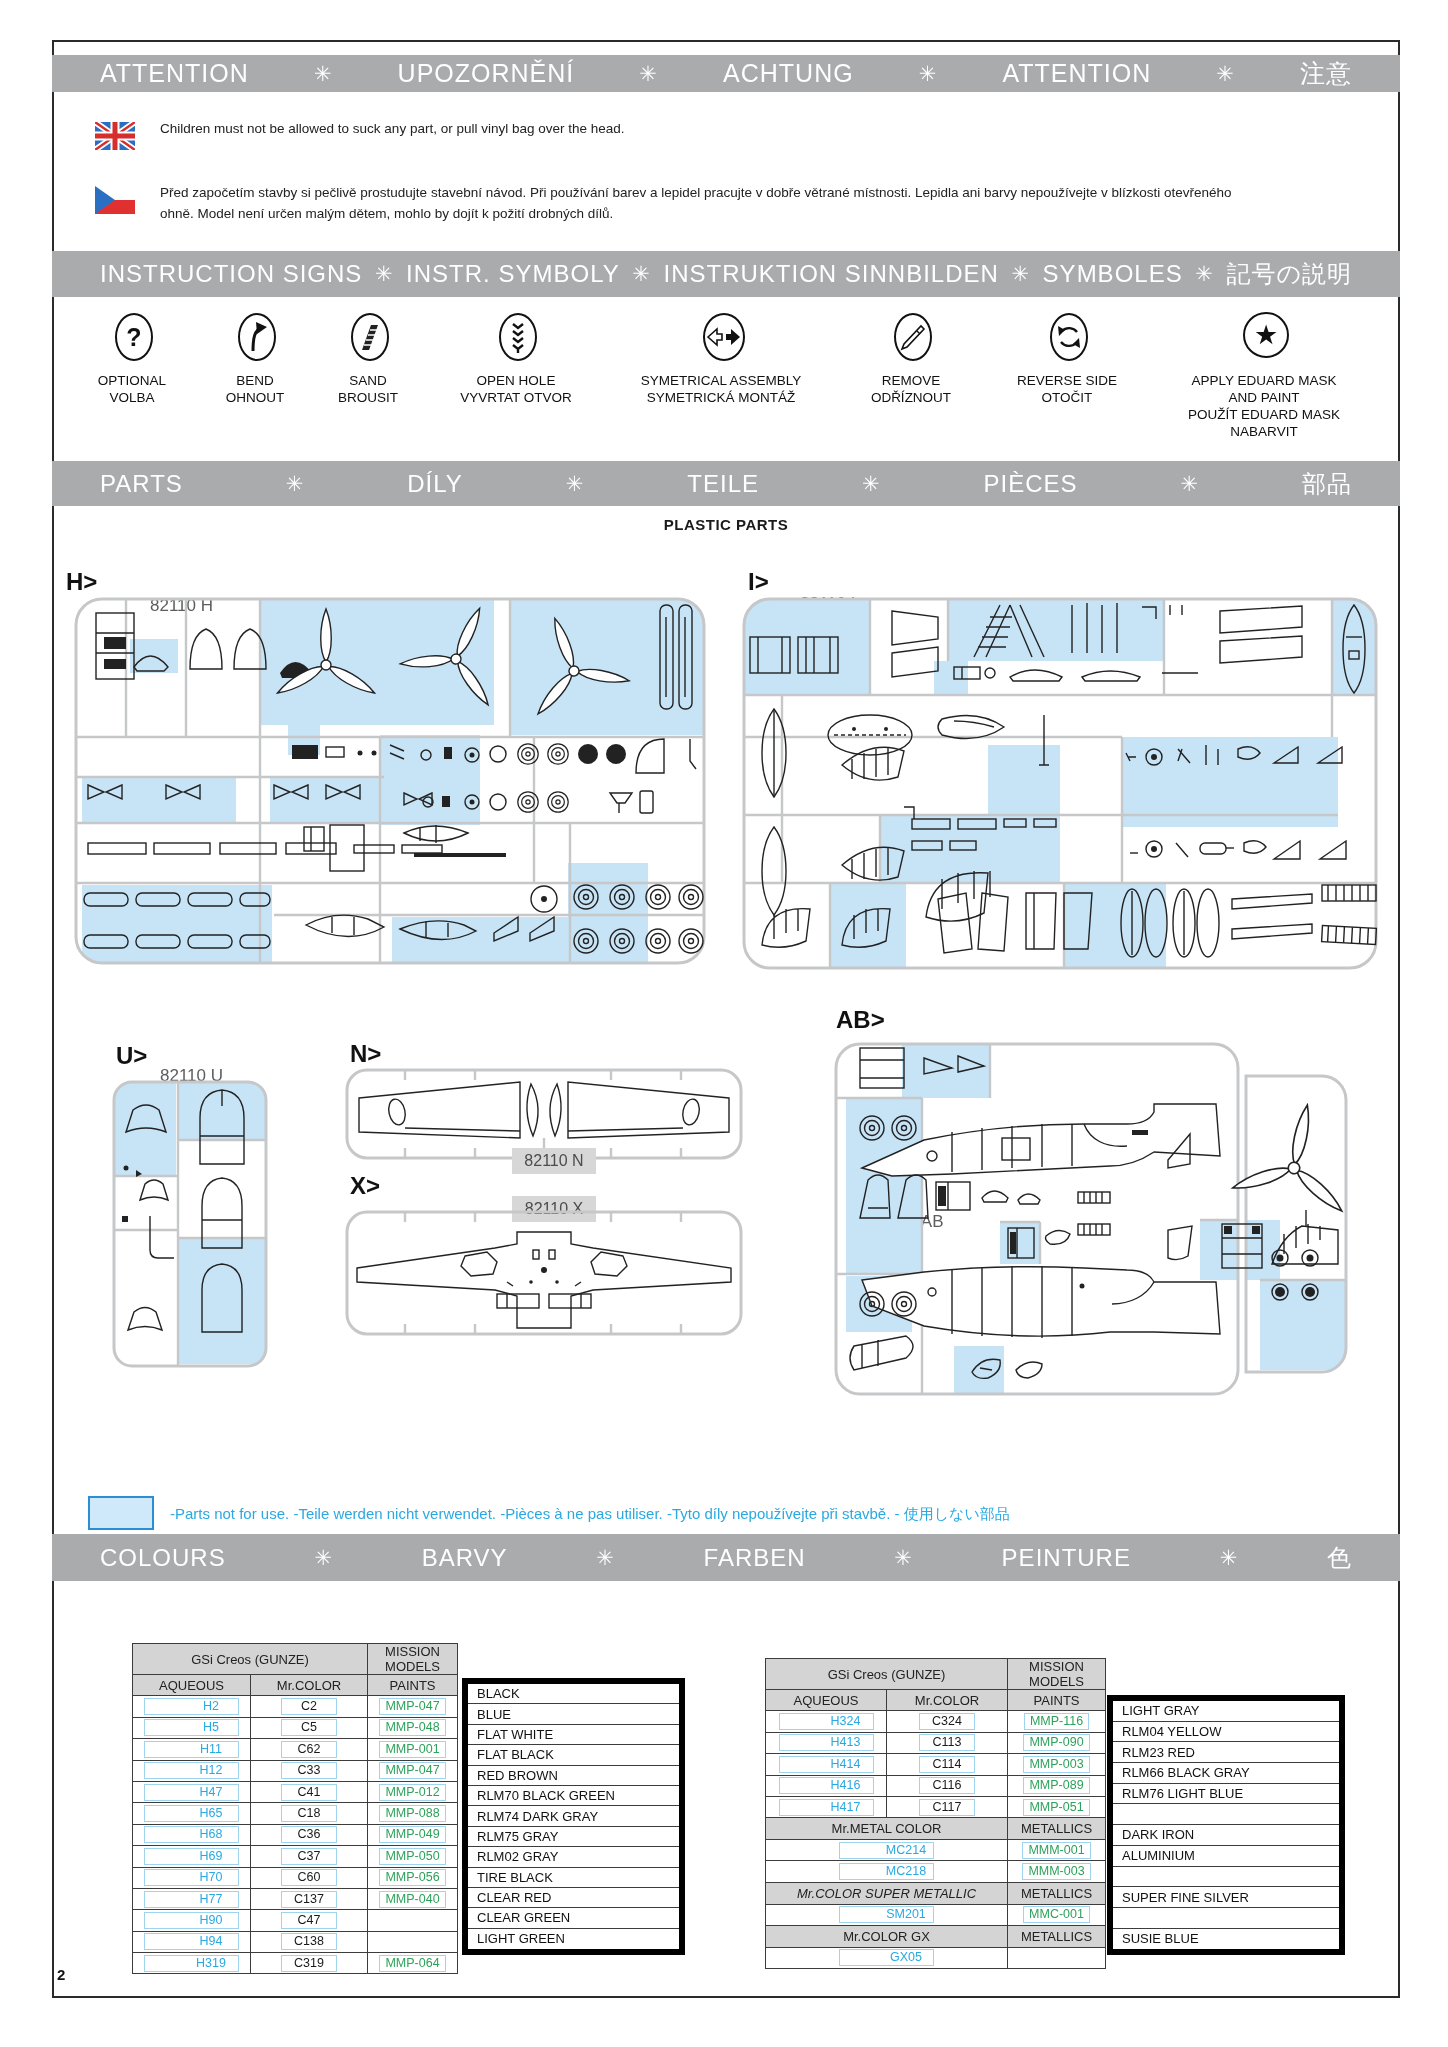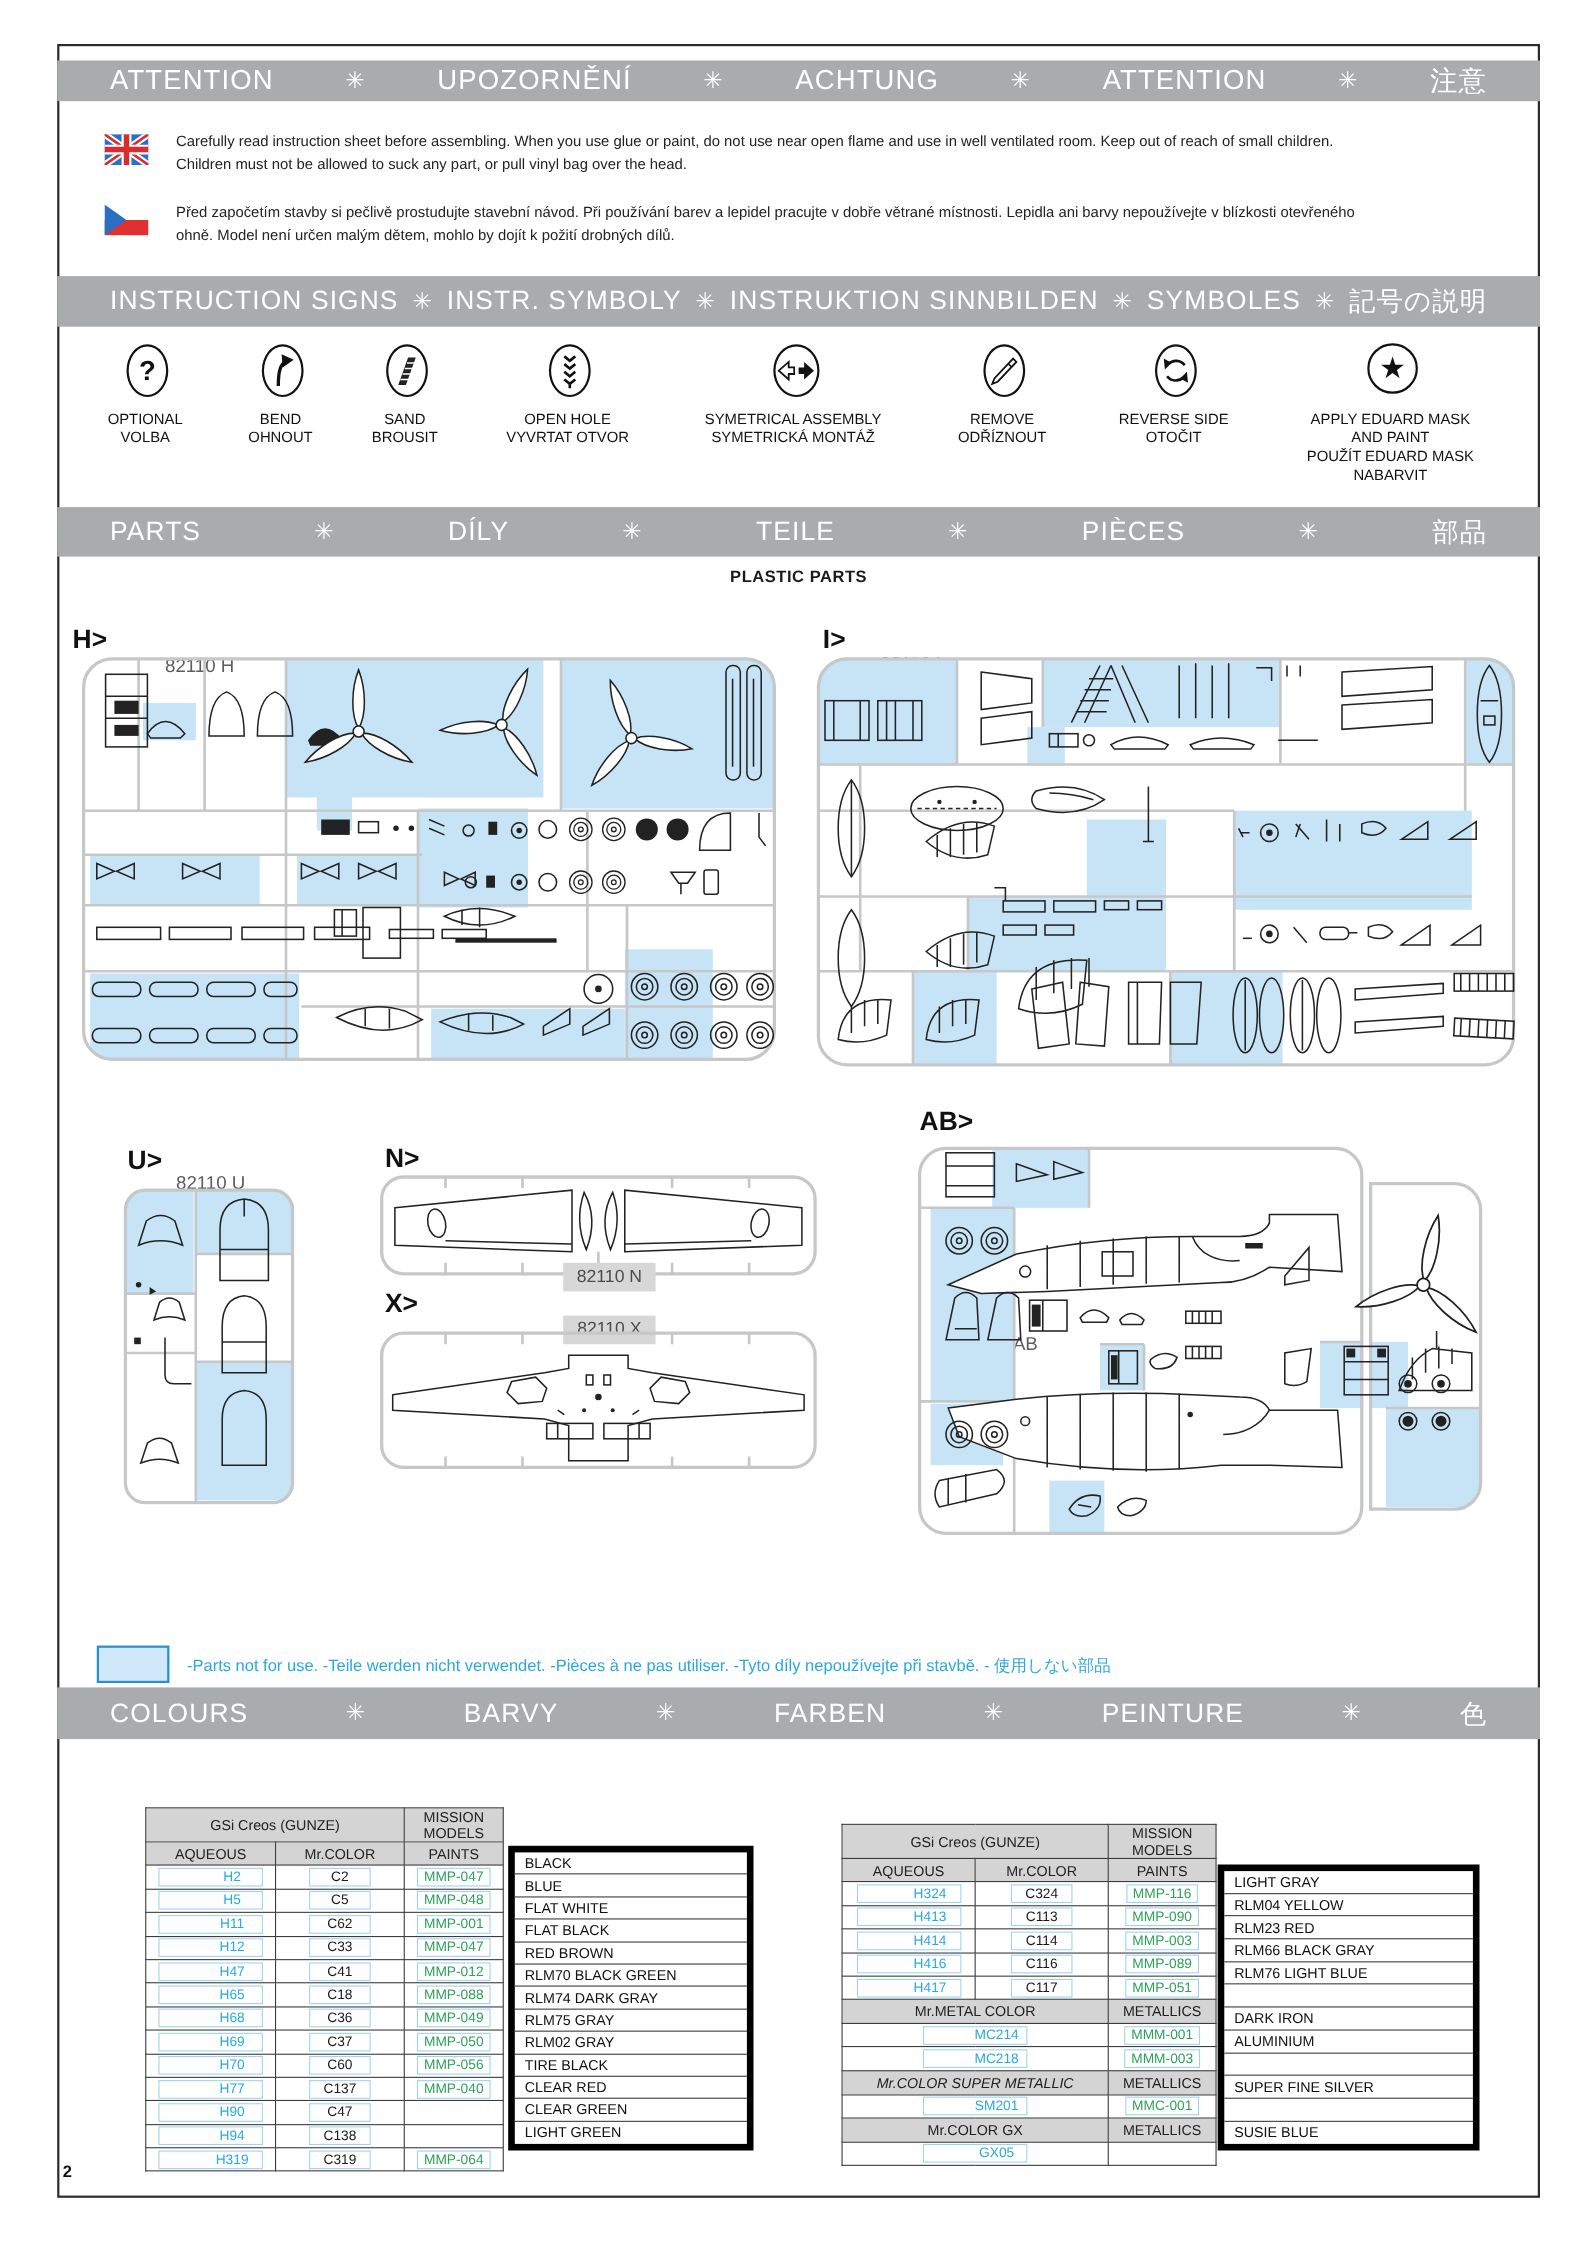--- a/index.html
+++ b/index.html
@@ -66,21 +66,20 @@
   </div>
 
   <svg class="abs flag" style="left:95px;top:122px;" viewBox="0 0 40 28">
     <rect width="40" height="28" fill="#2b6fc2"></rect>
     <path d="M0,0 L40,28 M40,0 L0,28" stroke="#fff" stroke-width="6"></path>
     <path d="M0,0 L40,28 M40,0 L0,28" stroke="#d62d2d" stroke-width="2.4"></path>
     <path d="M20,0 V28 M0,14 H40" stroke="#fff" stroke-width="9"></path>
     <path d="M20,0 V28 M0,14 H40" stroke="#d62d2d" stroke-width="5"></path>
   </svg>
   <div class="abs warn-text" style="left:160px;top:118px;width:1232px;">
-    <span style="display:block;">Carefully read instruction sheet before assembling. When you use glue or paint, do not use near open flame and use in well ventilated room. Keep out of reach of small children.</span>
     <span style="display:block;">Children must not be allowed to suck any part, or pull vinyl bag over the head.</span>
   </div>
 
   <svg class="abs flag" style="left:95px;top:186px;" viewBox="0 0 40 28">
     <rect width="40" height="14" fill="#ffffff"></rect>
     <rect y="14" width="40" height="14" fill="#e03030"></rect>
     <polygon points="0,0 20,14 0,28" fill="#2b6fc2"></polygon>
   </svg>
   <div class="abs warn-text" style="left:160px;top:182px;width:1232px;">
     <span style="display:block;">Před započetím stavby si pečlivě prostudujte stavební návod. Při používání barev a lepidel pracujte v dobře větrané místnosti. Lepidla ani barvy nepoužívejte v blízkosti otevřeného</span>

